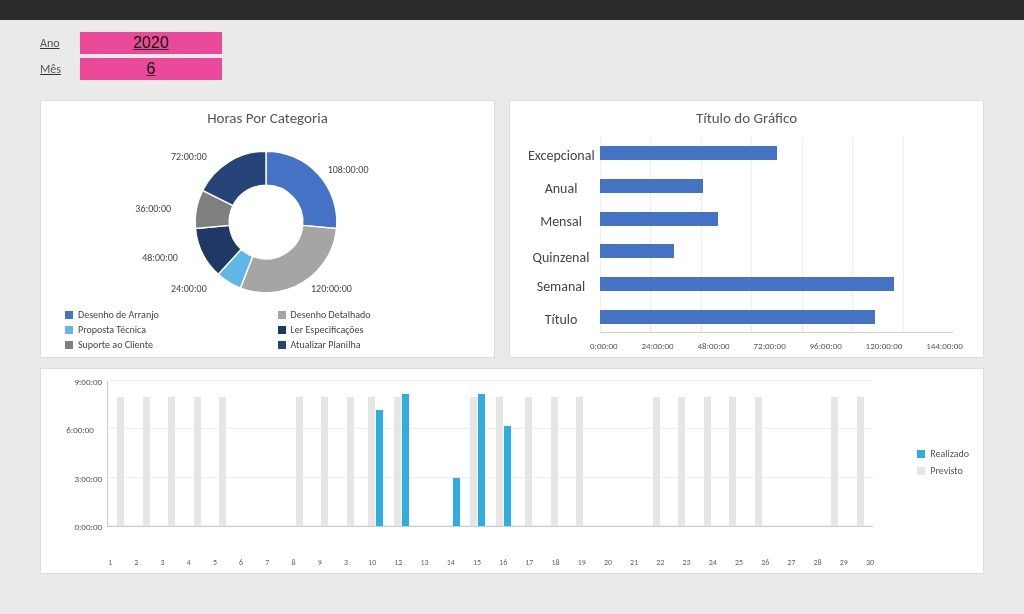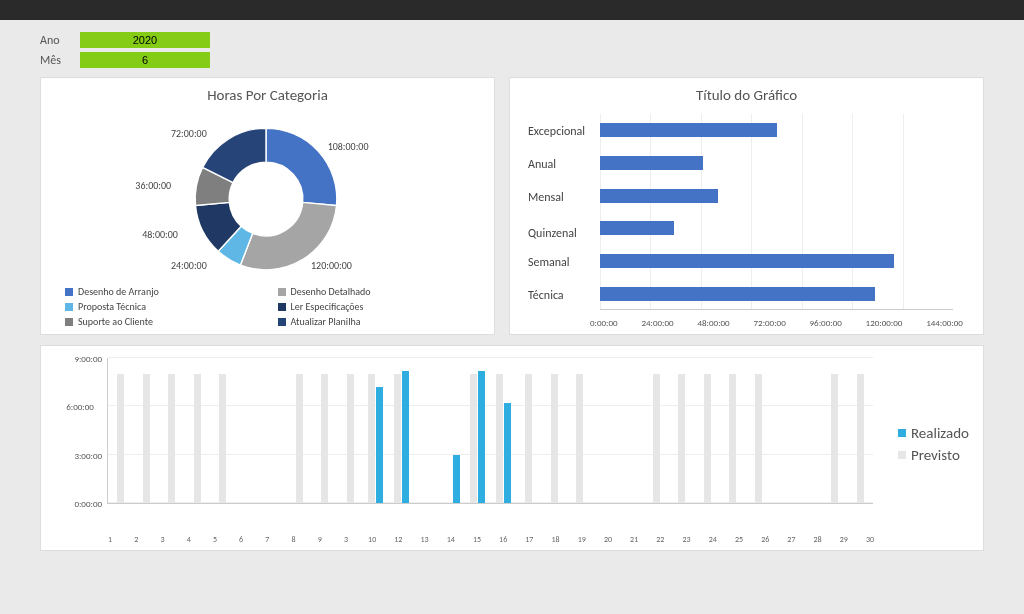--- a/index.html
+++ b/index.html
@@ -7,26 +7,26 @@
     font-family: "Segoe UI", Calibri, Arial, sans-serif;
     background: #eaeaea;
     width: 1024px;
     height: 614px;
     overflow: hidden;
     font-size: 11px;
     color: #333;
   }
   .topbar { height: 20px; background: #2a2a2a; }
   .content { padding: 12px 40px 0 40px; }
-  .filters { margin-bottom: 9px; }
+  .filters { margin-bottom: 20px; text-decoration: underline; }
   .filter-row { display: flex; align-items: center; margin-bottom: 4px; }
   .filter-label { width: 40px; color: #555; font-size: 12px; }
   .filter-input {
-    width: 130px; background: #84cc16; padding: 2px 6px; text-align: center;
-    font-size: 11px; border: none;
+    width: 142px; background: #ec4899; padding: 2px 6px; text-align: center;
+    font-size: 16px; border: none;
   }
   .dash-row { display: flex; gap: 14px; margin-bottom: 10px; }
   .card {
     background: #fff; border: 1px solid #ddd; padding: 8px 10px 6px 10px;
     position: relative;
   }
   .card-donut { width: 455px; height: 258px; }
   .card-hbar  { width: 475px; height: 258px; }
   .card-daily { width: 944px; height: 206px; }
   .chart-title { text-align: center; font-size: 15px; color: #555; margin-bottom: 4px; }
@@ -41,21 +41,21 @@
   .donut-legend {
     position: absolute; bottom: 6px; left: 24px; right: 24px;
     display: grid; grid-template-columns: 1fr 1fr; column-gap: 20px; row-gap: 2px;
     font-size: 10px; color: #444;
   }
   .leg-item { display: flex; align-items: center; gap: 5px; }
   .leg-sw { width: 8px; height: 8px; display: inline-block; }
 
   
   .hbar-plot { position: relative; margin: 10px 20px 0 80px; height: 196px; border-bottom: 1px solid #ccc; }
-  .hbar-cat { position: absolute; left: -72px; width: 66px; text-align: left; font-size: 12px; color: #444; }
+  .hbar-cat { position: absolute; left: -72px; width: 66px; text-align: center; font-size: 14px; color: #444; }
   .hbar-bar { height: 14px; background: #4472c4; }
   .hbar-grid { position: absolute; inset: 0; display: flex; }
   .hbar-grid div { flex: 1; border-left: 1px solid #eee; }
   .hbar-xticks {
     position: absolute; left: 80px; right: 20px; bottom: 6px;
     display: flex; justify-content: space-between; font-size: 9px; color: #555;
   }
 
   
   .daily-plot {
@@ -64,21 +64,21 @@
   }
   .daily-ygrid { position: absolute; inset: 0; }
   .daily-ygrid .gy { position: absolute; left:0; right:0; border-top:1px solid #eee; }
   .daily-ytick { position: absolute; left: -50px; width: 44px; text-align: right; font-size: 9px; color: #555; transform: translateY(-50%);}
   .daily-bars { position: absolute; inset: 0; display: flex; align-items: flex-end; }
   .daily-group { flex:1; display:flex; justify-content:center; gap:1px; align-items:flex-end; height:100%; }
   .bar-prev { width: 7px; background:#e6e6e6; }
   .bar-real { width: 7px; background:#2eaee0; }
   .daily-xticks { position: absolute; left:56px; right:100px; bottom:6px; display:flex; font-size:8px; color:#666; }
   .daily-xticks span { flex:1; text-align:center; }
-  .daily-legend { position:absolute; right:14px; top:78px; font-size:15px; color:#555; }
+  .daily-legend { position:absolute; right:14px; top:78px; font-size:10px; color:#555; }
   .daily-legend .leg-item { margin-bottom:4px; }
 </style>
 </head>
 <body>
 
 <div class="topbar"></div>
 
 <div class="content">
 
   <div class="filters">
@@ -159,21 +159,21 @@
       <div class="hbar-cat" style="top: 10.3333px;">Excepcional</div>
           <div class="hbar-bar" style="position: absolute; left: 0px; top: 9.33333px; width: 50%;"></div>
           <div class="hbar-cat" style="top: 43px;">Anual</div>
           <div class="hbar-bar" style="position: absolute; left: 0px; top: 42px; width: 29.1667%;"></div>
           <div class="hbar-cat" style="top: 75.6667px;">Mensal</div>
           <div class="hbar-bar" style="position: absolute; left: 0px; top: 74.6667px; width: 33.3333%;"></div>
           <div class="hbar-cat" style="top: 112px;">Quinzenal</div>
           <div class="hbar-bar" style="position: absolute; left: 0px; top: 107.333px; width: 20.8333%;"></div>
           <div class="hbar-cat" style="top: 141px;">Semanal</div>
           <div class="hbar-bar" style="position: absolute; left: 0px; top: 140px; width: 83.3333%;"></div>
-          <div class="hbar-cat" style="top: 173.667px;">Técnica</div>
+          <div class="hbar-cat" style="top: 173.667px;">Título</div>
           <div class="hbar-bar" style="position: absolute; left: 0px; top: 172.667px; width: 77.7778%;"></div>
         </div>
       <div class="hbar-xticks" id="hbar-xticks">
           <span>0:00:00</span>
           <span>24:00:00</span>
           <span>48:00:00</span>
           <span>72:00:00</span>
           <span>96:00:00</span>
           <span>120:00:00</span>
           <span>144:00:00</span>

